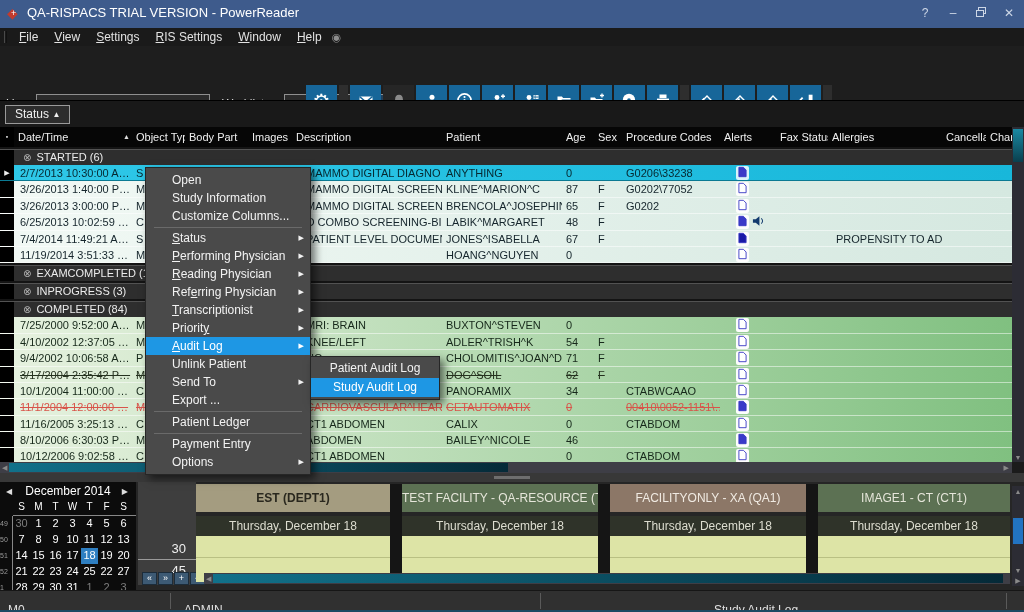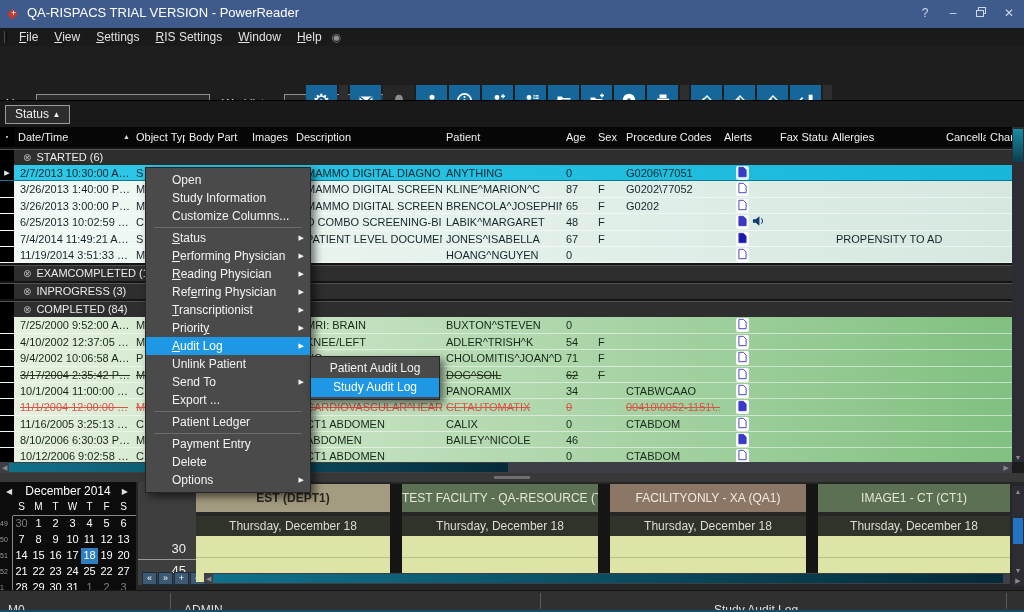--- a/index.html
+++ b/index.html
@@ -325,21 +325,21 @@
         <div class="trow g-started selected">
           <div class="gut">▶</div>
           <div class="c" style="width:118px;padding-left:6px">2/7/2013 10:30:00 A…</div>
           <div class="c" style="width:53px;">S</div>
           <div class="c" style="width:63px;"></div>
           <div class="c" style="width:44px;"></div>
           <div class="c" style="width:150px;padding-left:14px">MAMMO DIGITAL DIAGNO…</div>
           <div class="c" style="width:120px;">ANYTHING</div>
           <div class="c" style="width:32px;">0</div>
           <div class="c" style="width:28px;"></div>
-          <div class="c" style="width:98px;">G0206\77051</div>
+          <div class="c" style="width:98px;">G0206\33238</div>
           <div class="c" style="width:56px;padding-left:16px"><span class="chip"><svg width="9" height="12" viewBox="0 0 10 12">
                 <path d="M1 .8h5l3 3v7.4H1z" fill="#3a3ac8" stroke="#3939c4" stroke-width="1"></path>
               </svg></span></div>
           <div class="c" style="width:52px;"></div>
           <div class="c" style="width:114px;padding-left:8px"></div>
           <div class="c" style="width:44px;"></div>
           <div class="c" style="width:26px;"></div>
         </div>
         <div class="trow g-started">
           <div class="gut"></div>
@@ -779,21 +779,20 @@
       <div class="mi"><u>T</u>ranscriptionist<span class="sub">▶</span></div>
       <div class="mi">Priorit<u>y</u><span class="sub">▶</span></div>
       <div class="mi hl"><u>A</u>udit Log<span class="sub">▶</span></div>
       <div class="mi">Unlink Patient</div>
       <div class="mi">Send To<span class="sub">▶</span></div>
       <div class="mi">Export ...</div>
       <div class="sep"></div>
       <div class="mi">Patient Ledger</div>
       <div class="sep"></div>
       <div class="mi">Payment Entry</div>
-      <div class="mi">Delete</div>
       <div class="mi">Options<span class="sub">▶</span></div>
     </div>
   <div class="ctx2" id="ctxsub" style="left:310px;top:356px;width:130px">
       <div class="mi">Patient Audit Log</div>
       <div class="mi hl">Study Audit Log</div>
     </div>
 
 </div>
 
 </body></html>

